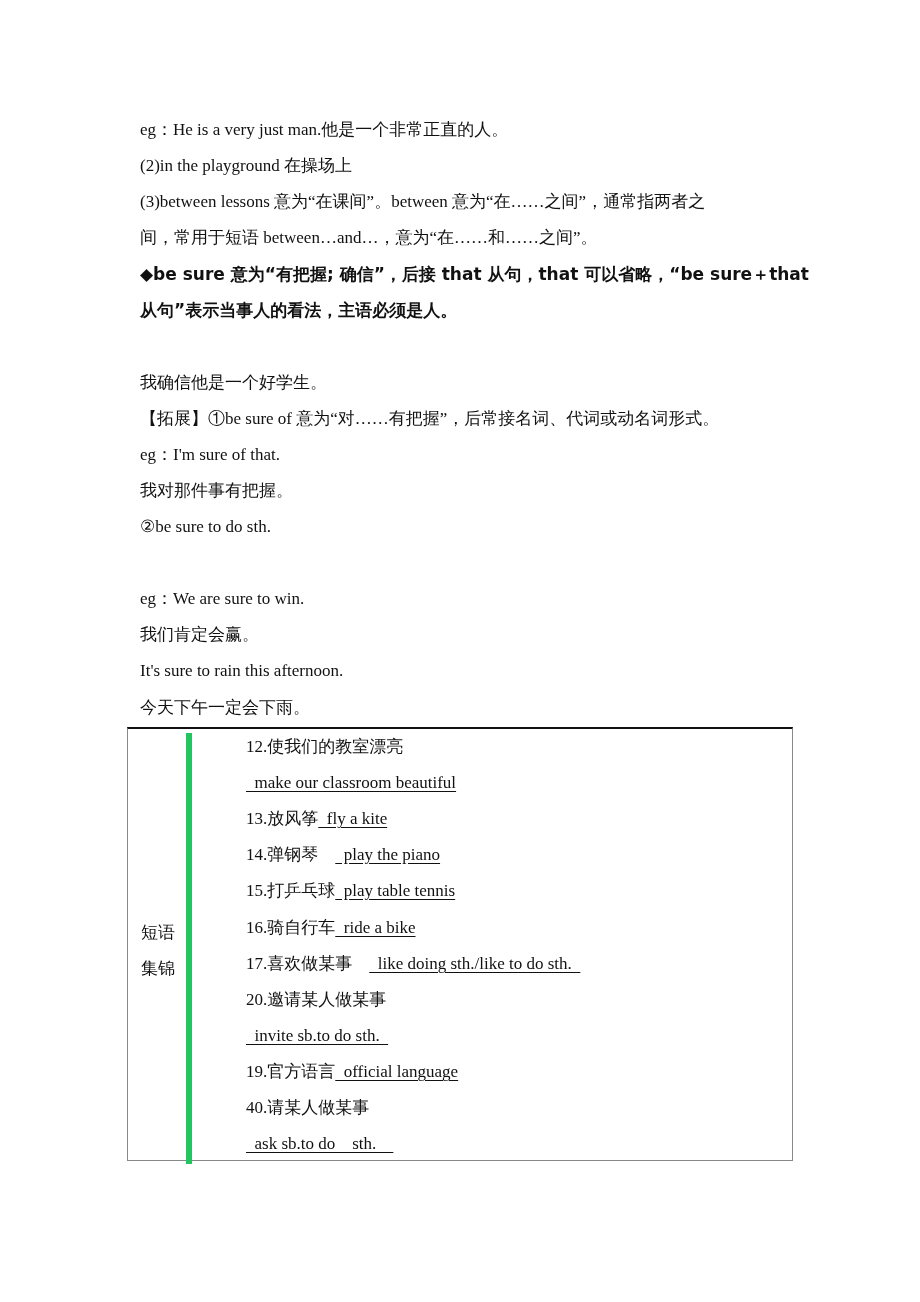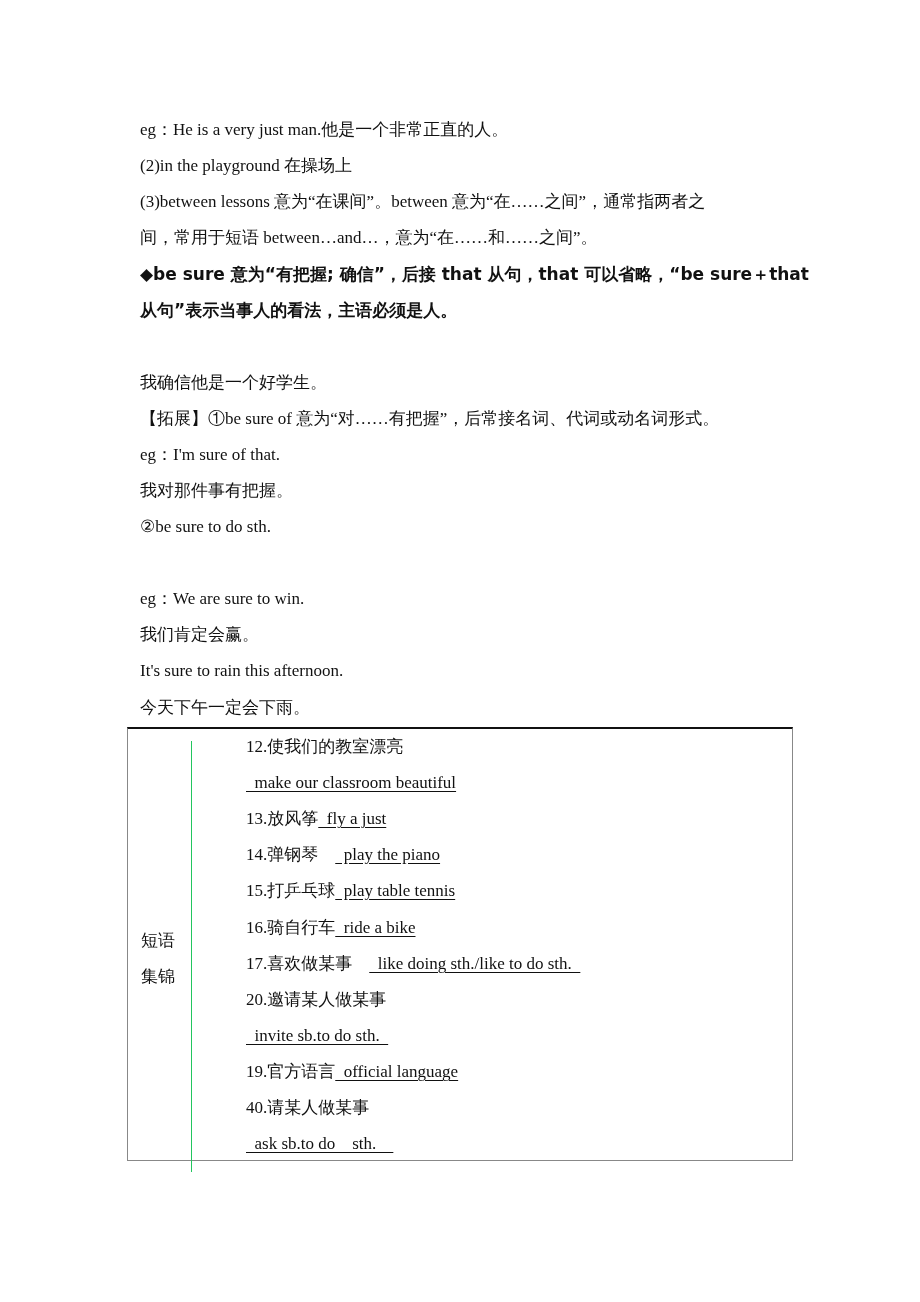--- a/index.html
+++ b/index.html
@@ -16,22 +16,22 @@
   .bold { font-weight: bold; }
   .bold .cn, .line.bold { font-family: "DejaVu Sans", "Liberation Sans", sans-serif; }
 
   .table {
     position: absolute; left: 127px; top: 727px; width: 666px; height: 434px;
     border-top: 2px solid #111; border-left: 1px solid #888;
     border-right: 1px solid #888; border-bottom: 1px solid #888;
     box-sizing: border-box;
   }
   .table .col-label {
-    position: absolute; left: 0; top: 12px; width: 64px; height: 100%;
-    border-right: 1px solid #22c55e; box-sizing: border-box;
+    position: absolute; left: 0; top: 4px; width: 64px; height: 100%;
+    border-right: 6px solid #22c55e; box-sizing: border-box;
   }
   .col-label .lbl {
     position: absolute; left: 13px; font-size: 17px; line-height: 22px;
     font-family: "DejaVu Sans", "Liberation Sans", sans-serif;
   }
   .table .col-content { position: absolute; left: 64px; top: 0; right: 0; height: 100%; margin-left: 46px; }
   .row {
     position: absolute; left: 8px; font-size: 17px; line-height: 22px; white-space: nowrap;
   }
   .u { text-decoration: underline; text-underline-offset: 3px; white-space: pre; }
@@ -63,21 +63,21 @@
       <div class="lbl" style="top:224px">集锦</div>
     </div>
     <div class="col-content">
       <div class="row" style="top:7px">
         <span>12.使我们的教室漂亮</span><span class="u"></span>
       </div>
       <div class="row" style="top:43px">
         <span></span><span class="u">  make our classroom beautiful</span>
       </div>
       <div class="row" style="top:79px">
-        <span>13.放风筝</span><span class="u">  fly a just</span>
+        <span>13.放风筝</span><span class="u">  fly a kite</span>
       </div>
       <div class="row" style="top:115px">
         <span style="white-space:pre">14.弹钢琴    </span><span class="u">  play the piano</span>
       </div>
       <div class="row" style="top:151px">
         <span>15.打乒乓球</span><span class="u">  play table tennis</span>
       </div>
       <div class="row" style="top:188px">
         <span>16.骑自行车</span><span class="u">  ride a bike</span>
       </div>

